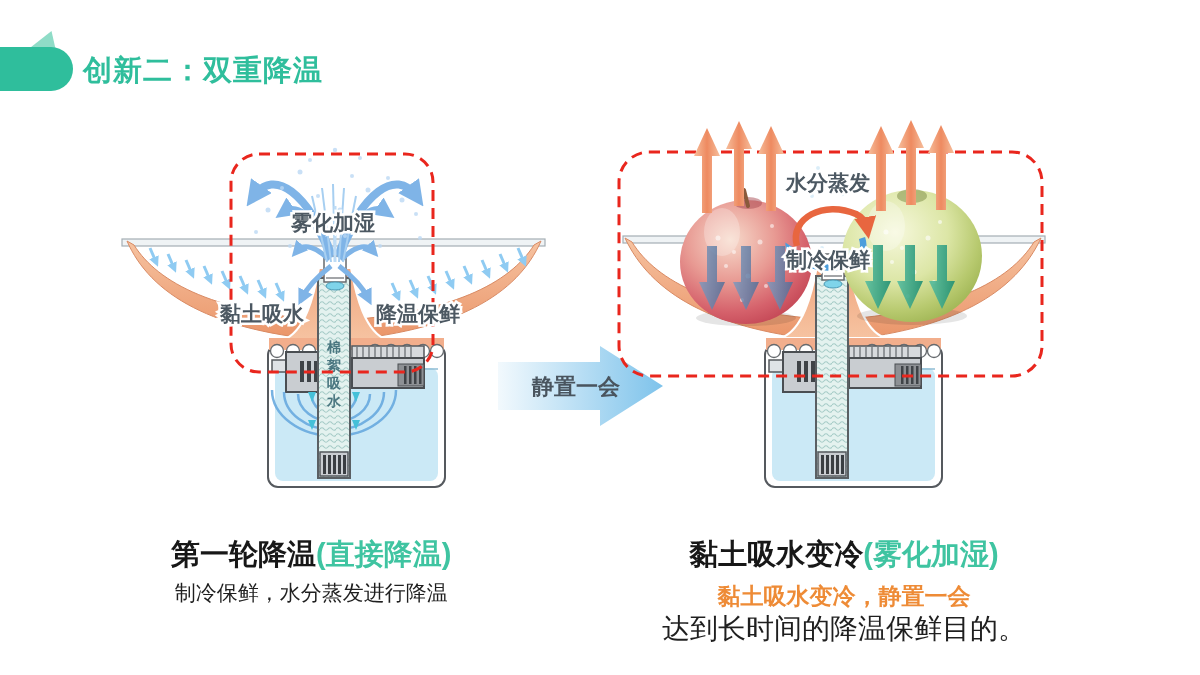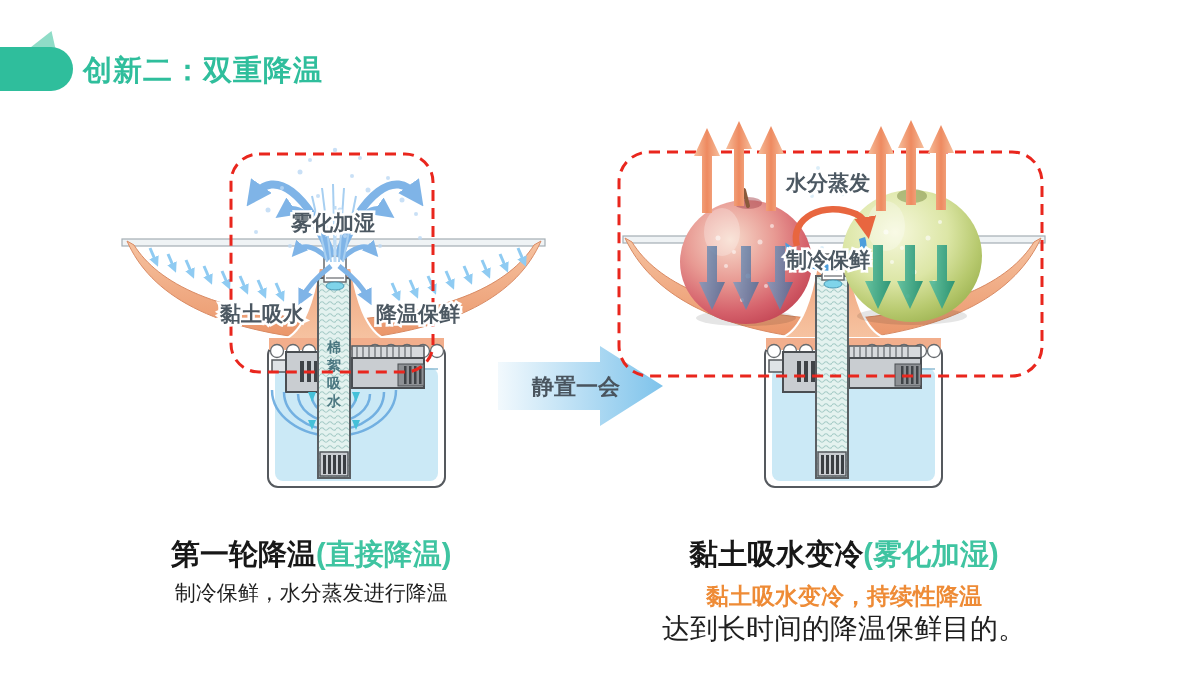--- a/index.html
+++ b/index.html
@@ -389,17 +389,17 @@
     <div class="cap-title">
       <span>第一轮降温</span><span class="cap-note">(直接降温)</span>
     </div>
     <div class="cap-desc">制冷保鲜，水分蒸发进行降温</div>
   </div>
 
   <div class="cap cap-right">
     <div class="cap-title">
       <span>黏土吸水变冷</span><span class="cap-note">(雾化加湿)</span>
     </div>
-    <div class="cap-highlight">黏土吸水变冷，持续性降温</div>
+    <div class="cap-highlight">黏土吸水变冷，静置一会</div>
     <div class="cap-desc2">达到长时间的降温保鲜目的。</div>
   </div>
 
 </div>
 
 </body></html>

